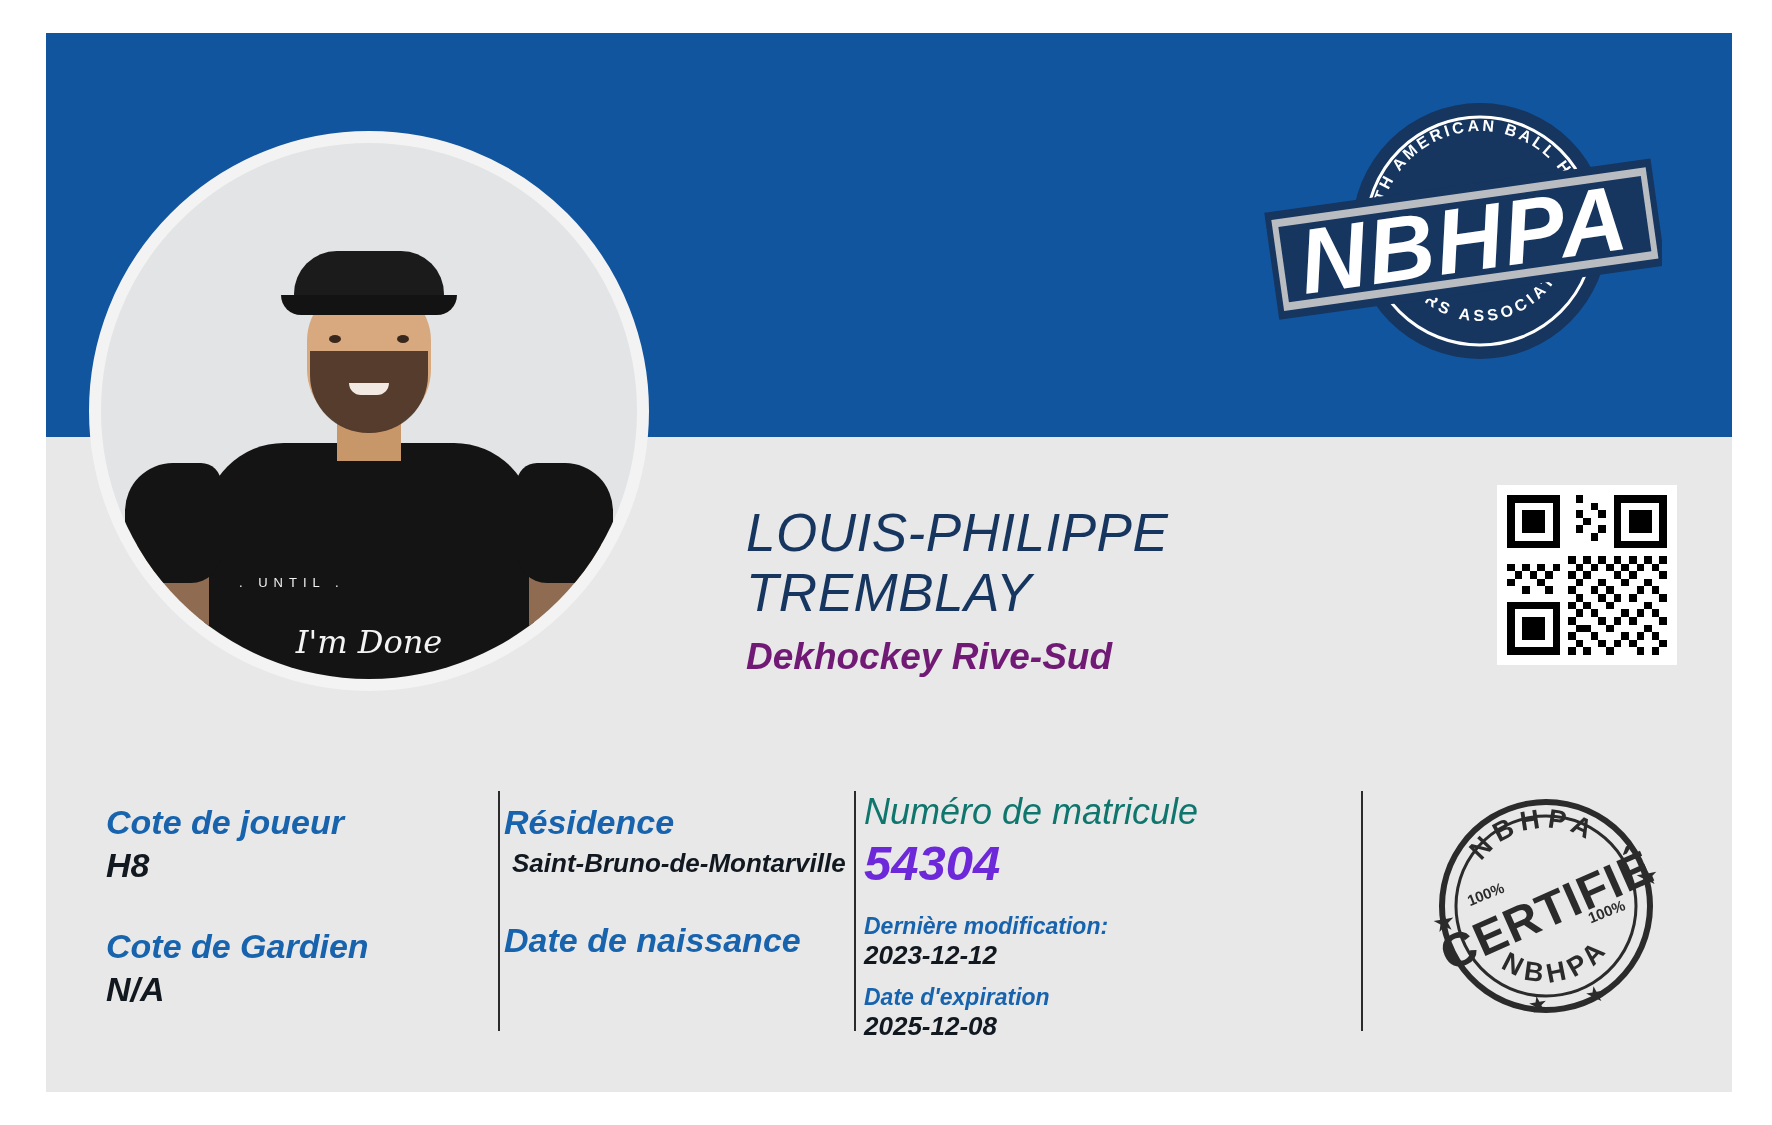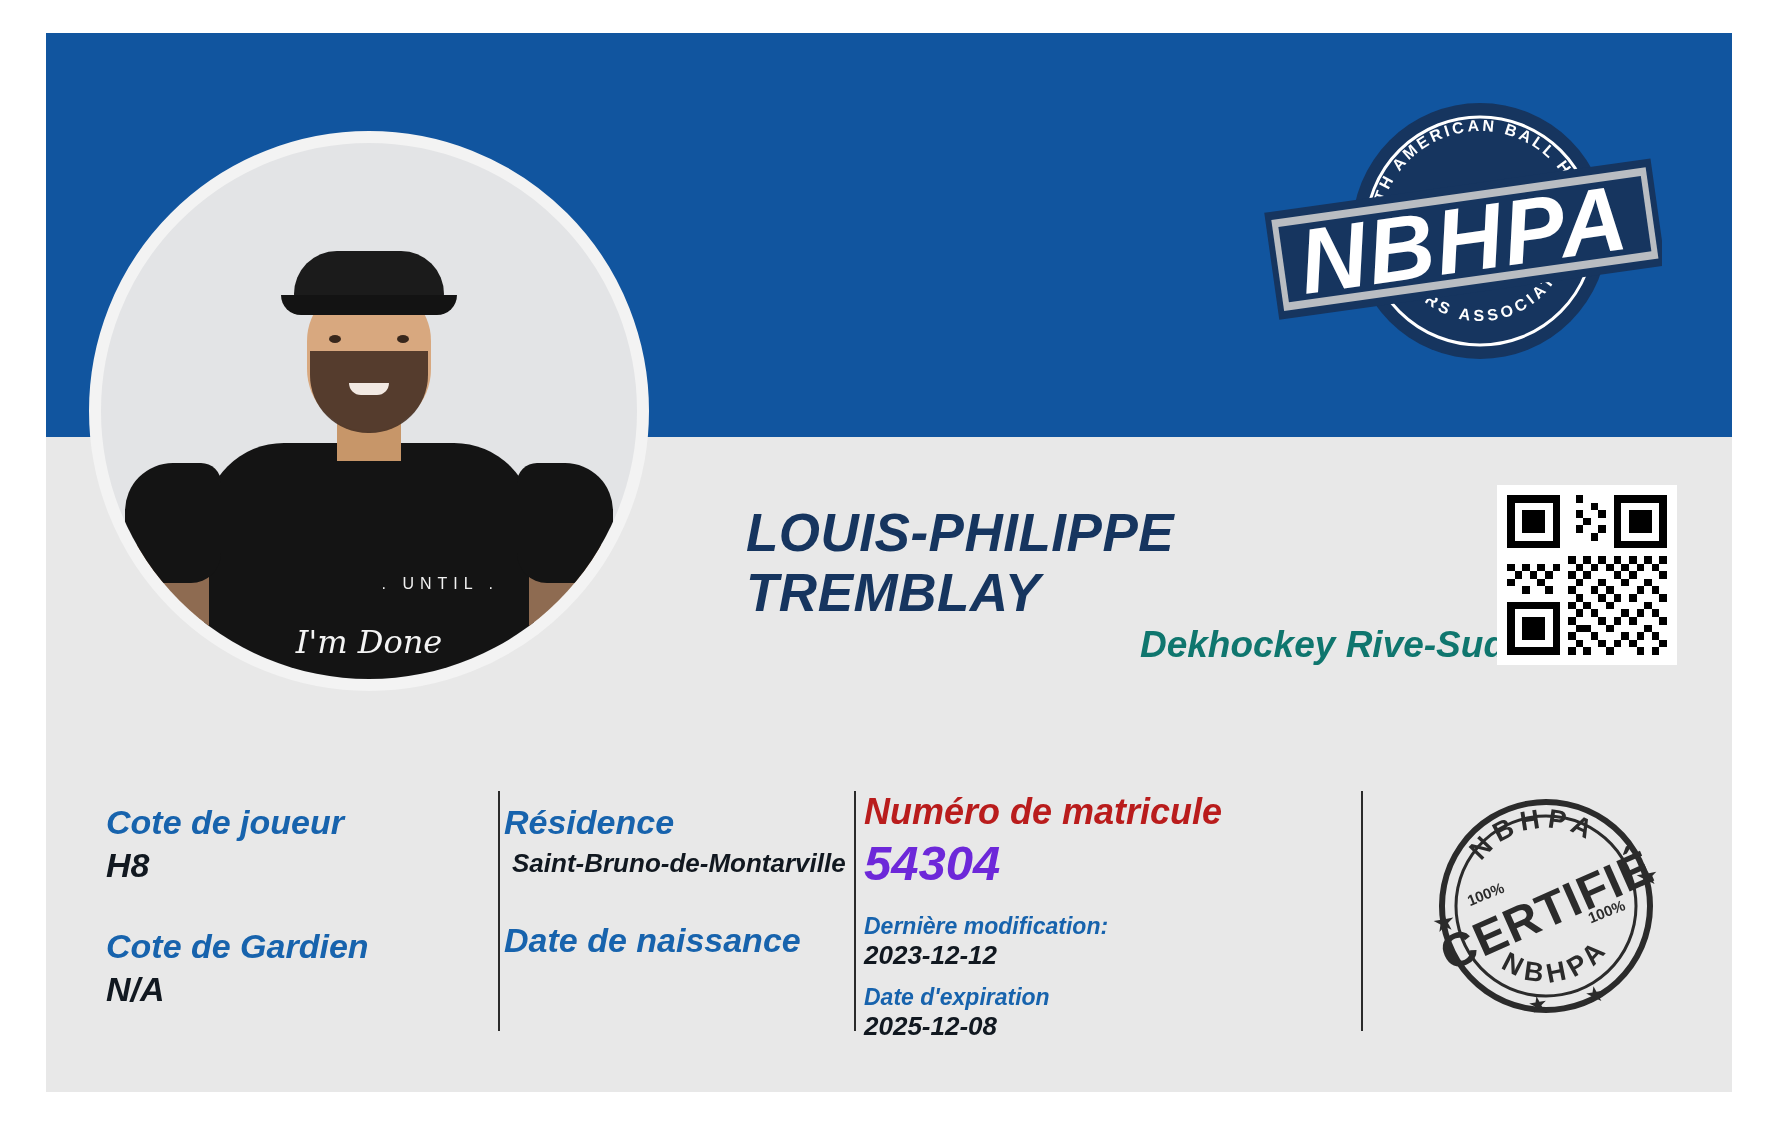--- a/index.html
+++ b/index.html
@@ -160,23 +160,23 @@
     background: #141414;
   }
   .p-sleeve.l { left: 50%; margin-left: -244px; border-radius: 48px 20px 30px 10px; }
   .p-sleeve.r { left: 50%; margin-left: 148px; border-radius: 20px 48px 10px 30px; }
   .shirt-text-1 {
     position: absolute;
     left: 50%;
     top: 432px;
     width: 260px;
     margin-left: -130px;
-    text-align: right;
+    text-align: left;
     color: #f1f1f1;
-    font-size: 16px;
+    font-size: 13px;
     letter-spacing: 6px;
     font-family: "Liberation Sans", sans-serif;
   }
   .shirt-text-2 {
     position: absolute;
     left: 50%;
     top: 452px;
     width: 260px;
     margin-left: -130px;
     text-align: center;
@@ -197,31 +197,31 @@
   
   .name-block {
     position: absolute;
     left: 700px;
     top: 470px;
     width: 760px;
   }
   .player-name {
     color: #16355f;
     font-size: 53px;
-    font-weight: bold;
+    font-weight: normal;
     font-style: italic;
     line-height: 1.14;
     letter-spacing: .5px;
   }
   .player-team {
-    color: #0f766e;
+    margin-top: 12px;
+    color: #701a75;
     font-size: 37px;
     font-weight: bold;
     font-style: italic;
-    text-align: right;
   }
   
   .qr {
     position: absolute;
     right: 55px;
     top: 452px;
     width: 180px;
     height: 180px;
     background: #ffffff;
     padding: 10px;
@@ -273,22 +273,22 @@
   .res-val {
     color: #111820;
     font-weight: bold;
     font-style: italic;
     font-size: 26px;
     margin-top: 6px;
     white-space: nowrap;
     margin-left: 8px;
   }
   .mat-lbl {
-    color: #b91c1c;
-    font-weight: bold;
+    color: #0f766e;
+    font-weight: normal;
     font-style: italic;
     font-size: 36px;
   }
   .mat-val {
     color: #6d28d9;
     font-weight: bold;
     font-style: italic;
     font-size: 49px;
     margin-top: 2px;
   }

